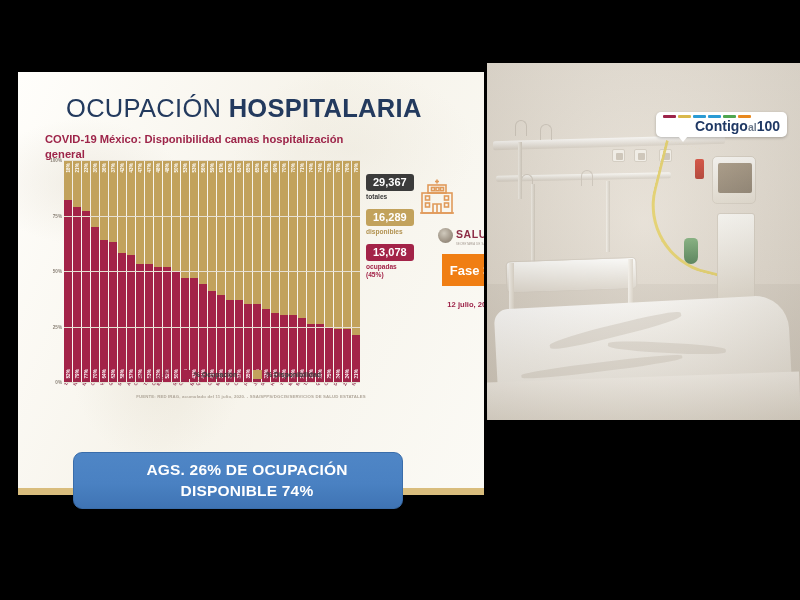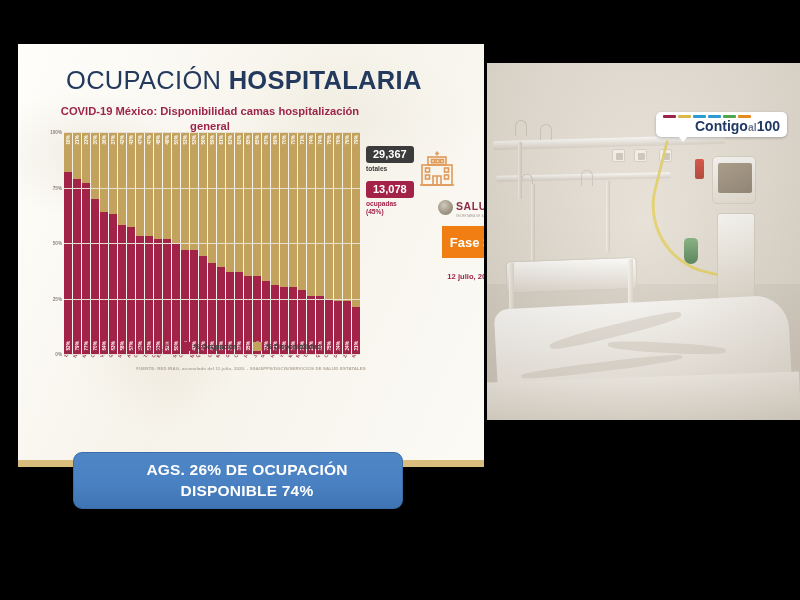--- a/index.html
+++ b/index.html
@@ -6,21 +6,21 @@
   html, body {
     width: 800px; height: 600px;
     background: #000;
     font-family: "Liberation Sans", sans-serif;
     overflow: hidden;
   }
   #screen { position: relative; width: 800px; height: 600px; background: #000; }
 
   
   #slide {
-    position: absolute; left: 18px; top: 44px;
+    position: absolute; left: 18px; top: 72px;
     width: 466px; height: 423px;
     background: #fdfcf8;
     overflow: hidden;
   }
   #slide::before {
     content: ""; position: absolute; left: 0; top: 0; width: 100%; height: 100%;
     background:
       radial-gradient(ellipse 140px 90px at 14% 26%, rgba(214,206,188,.30), transparent 70%),
       radial-gradient(ellipse 120px 120px at 30% 72%, rgba(214,206,188,.26), transparent 70%),
       radial-gradient(ellipse 170px 110px at 72% 18%, rgba(214,206,188,.18), transparent 72%),
@@ -40,21 +40,20 @@
   }
   .slide-title .light { font-weight: 400; }
   .slide-title .bold  { font-weight: 700; }
 
   #hospital-icon { position: absolute; left: 397px; top: 104px; }
 
   .chart-heading {
     position: absolute; left: 27px; top: 60px; width: 330px;
     font-size: 11.2px; font-weight: 700; line-height: 1.3;
     color: #9d2449;
-    text-align: center;
   }
 
   
   #salud { position: absolute; left: 420px; top: 152px; display: flex; align-items: center; gap: 3px; }
   #salud-seal { width: 15px; height: 15px; border-radius: 50%;
     background: radial-gradient(circle at 40% 35%, #c9c2b4, #8e8272 60%, #6d6355 100%); opacity: .85; }
   #salud-text { font-size: 10.5px; font-weight: 700; letter-spacing: .6px; color: #8d2c45; line-height: 1; }
   #salud-sub { font-size: 2.6px; letter-spacing: .3px; color: #9b8f86; display: block; margin-top: 1px; }
 
   
@@ -684,20 +683,21 @@
         <div class="gridline" style="top: 111px;"></div>
         <div class="ytick" style="top: 111px;">50%</div>
         <div class="gridline" style="top: 166.5px;"></div>
         <div class="ytick" style="top: 166.5px;">25%</div>
         <div class="gridline" style="top: 222px;"></div>
         <div class="ytick" style="top: 222px;">0%</div>
       </div>
 
     <div id="kpis">
         <div class="kpi"><div class="kpi-pill totales">29,367</div><div class="kpi-cap totales" style="white-space: pre-line;">totales</div></div>
+        <div class="kpi"><div class="kpi-pill disponibles">16,289</div><div class="kpi-cap disponibles" style="white-space: pre-line;">disponibles</div></div>
         <div class="kpi"><div class="kpi-pill ocupadas">13,078</div><div class="kpi-cap ocupadas" style="white-space: pre-line;">ocupadas
 (45%)</div></div>
       </div>
 
     <div id="legend">
       <div class="leg-item">
         <span class="leg-sw occ"></span>
         <span class="leg-tx">% Ocupación</span>
       </div>
       <div class="leg-item">

